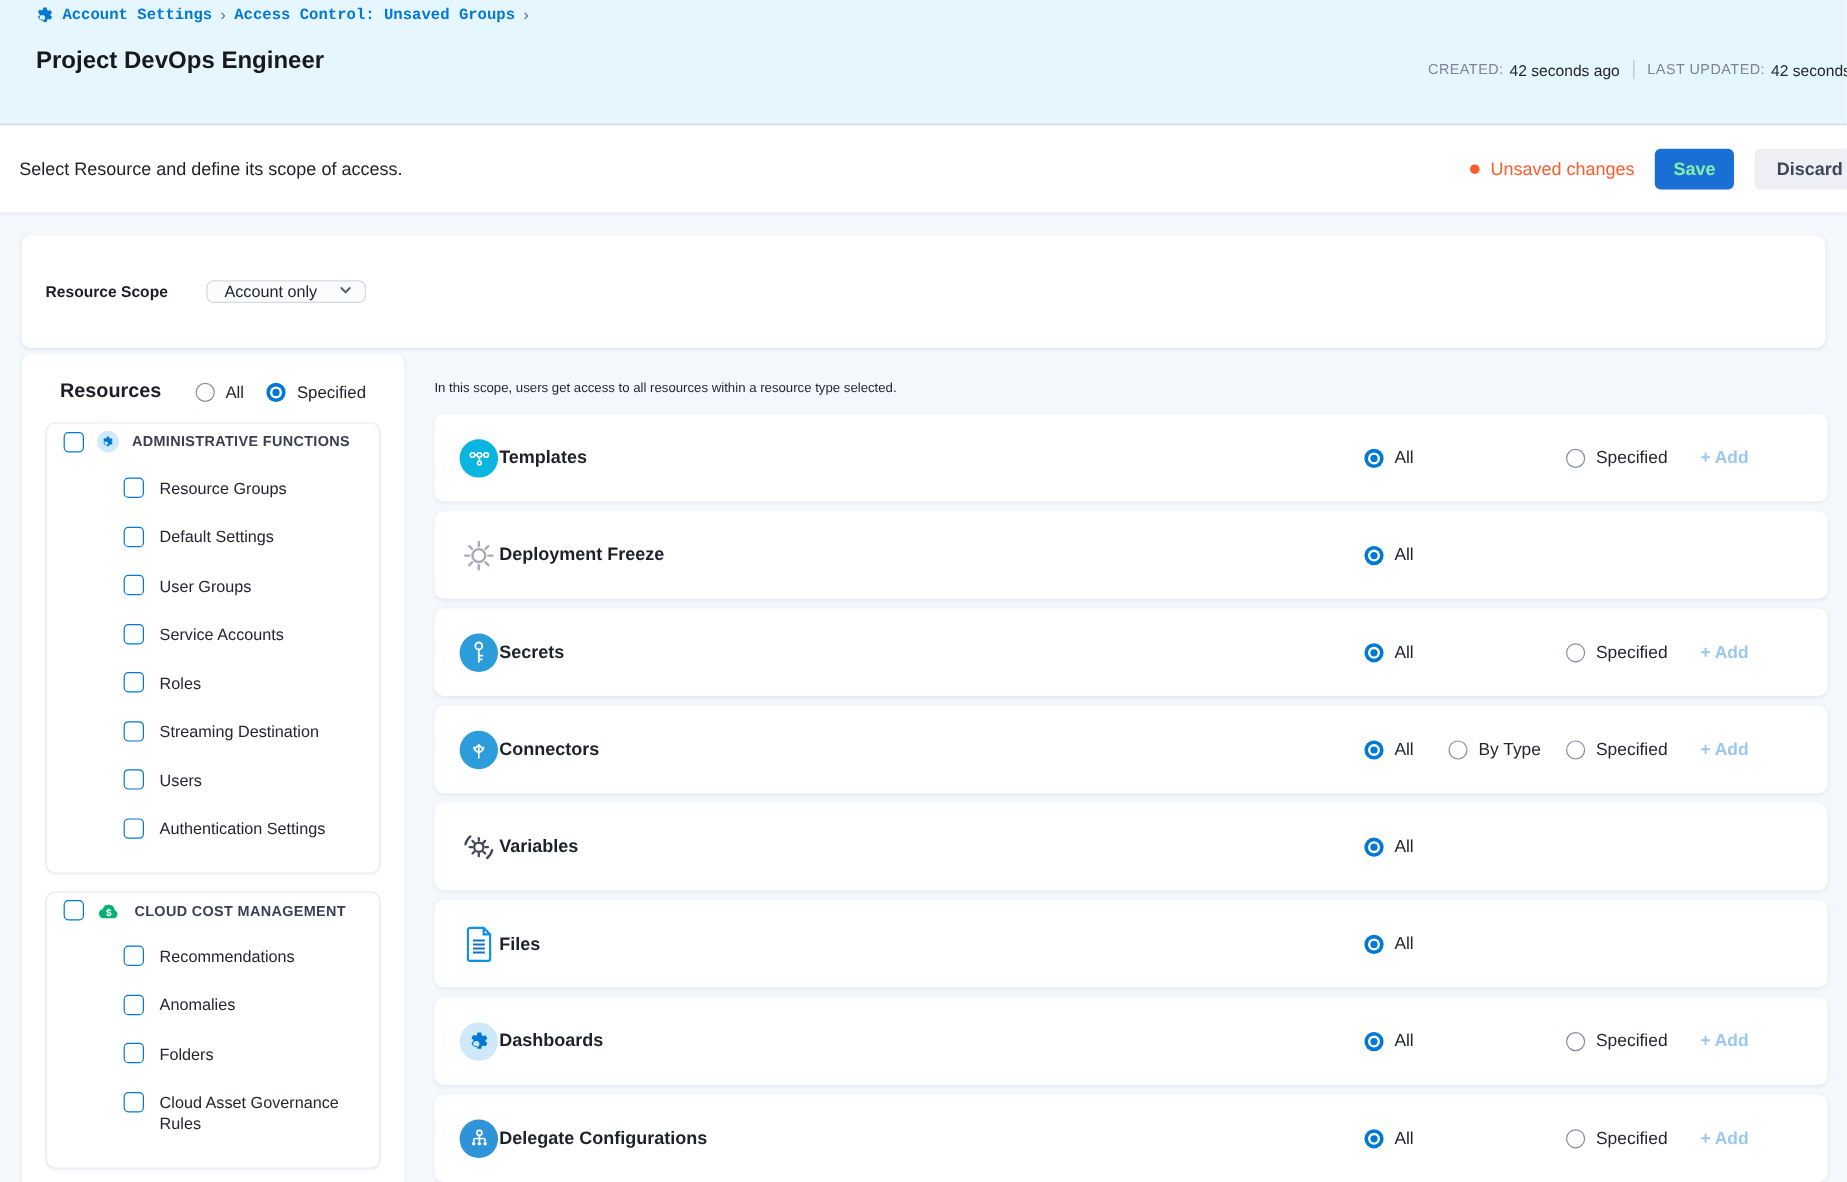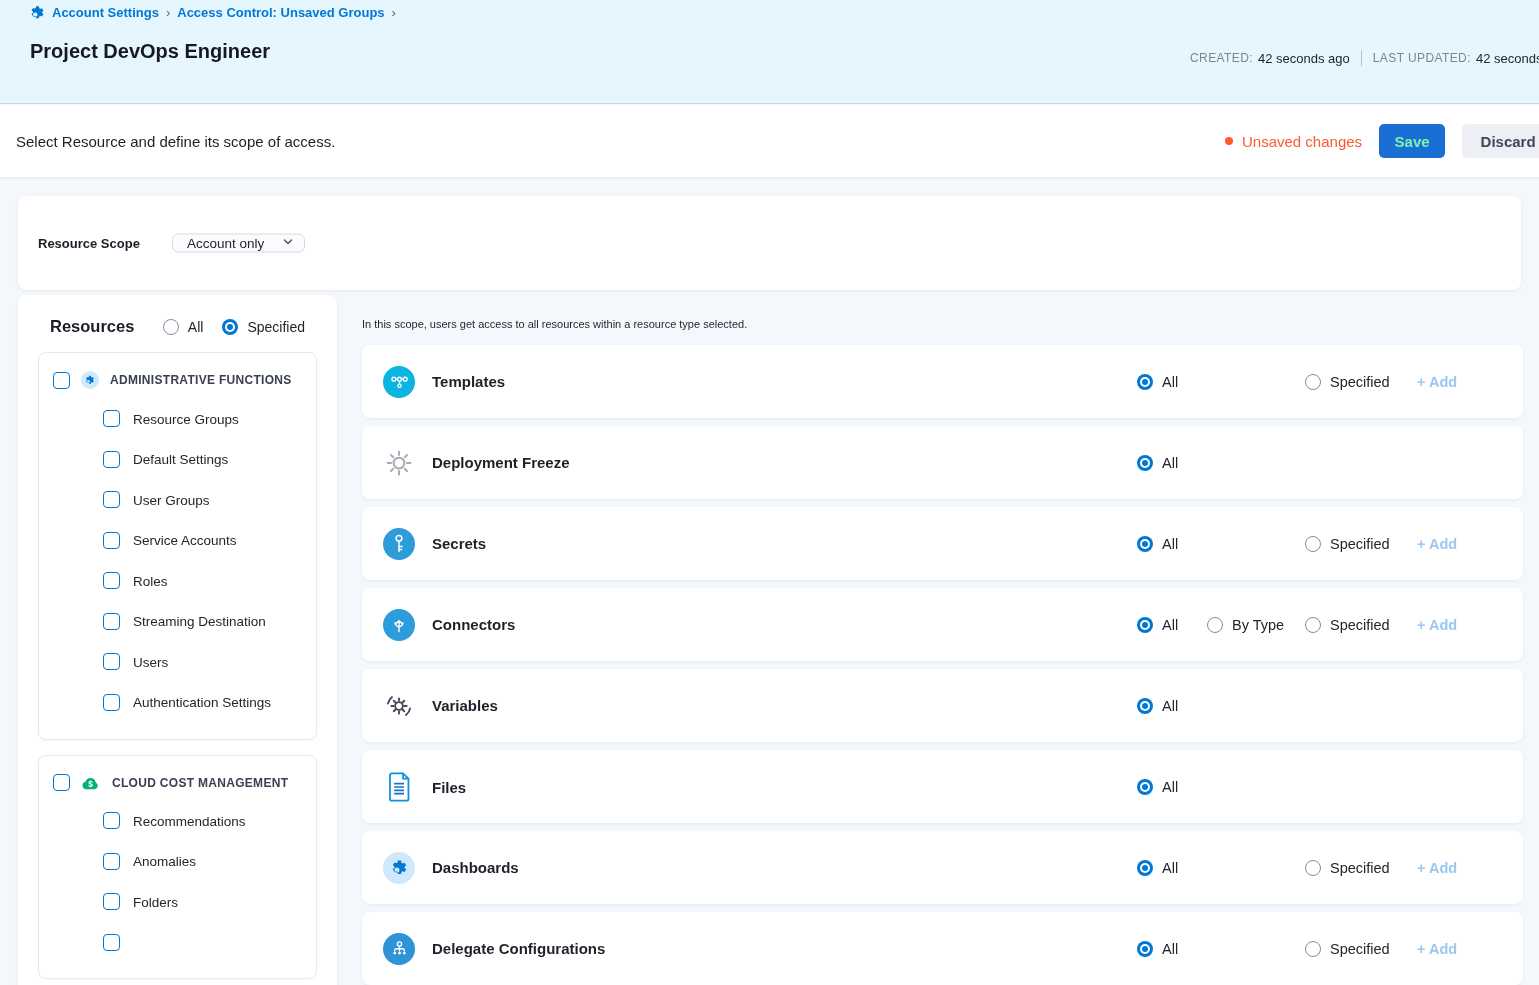--- a/index.html
+++ b/index.html
@@ -3,21 +3,21 @@
 <meta charset="utf-8">
 <style>
   * { margin:0; padding:0; box-sizing:border-box; }
   html,body { width:1539px; height:985px; overflow:hidden; }
   body { font-family:"Liberation Sans","DejaVu Sans",sans-serif; background:#f4f8fc; color:#1f232b; }
   .page { position:relative; width:1539px; height:985px; overflow:hidden; }
 
   
   .topband { position:absolute; top:0; left:0; right:0; height:104px; background:#e6f6fe; border-bottom:1px solid #cbd6e2; }
   .breadcrumb { position:absolute; top:5px; left:30px; display:flex; align-items:center; gap:7px; font-size:13px; font-weight:600; white-space:nowrap; }
-  .breadcrumb a { color:#0278d5; text-decoration:none; cursor:pointer; }
+  .breadcrumb a { color:#0278d5; text-decoration:none; cursor:pointer;font-family:Liberation Mono, monospace; }
   .bc-sep { color:#4d6b84; font-weight:400; font-size:13px; }
   .bc-gear { display:flex; align-items:center; }
   .page-title { position:absolute; top:40px; left:30px; font-size:20px; font-weight:600; color:#17191f; }
   .meta { position:absolute; top:50px; left:1190px; display:flex; align-items:center; white-space:nowrap; }
   .meta-label { color:#7d8492; font-size:12px; letter-spacing:.4px; margin-right:5px; }
   .meta-value { color:#22262e; font-size:13px; font-weight:500; }
   .meta-divider { width:1px; height:16px; background:#b6c0cd; margin:0 11px; }
 
   
   .toolbar { position:absolute; top:105px; left:0; right:0; height:73px; background:#fff; border-bottom:1px solid #e7ebf1; box-shadow:0 1px 2px rgba(60,75,100,.05); }
@@ -38,33 +38,33 @@
   
   .sidebar { position:absolute; top:295px; left:18px; width:319px; height:700px; }
   .sidebar-head { display:flex; align-items:center; padding:22px 32px 16px; }
   .sidebar-title { font-size:16.5px; font-weight:700; color:#1b1e26; margin-right:auto; }
   .sb-radios { display:flex; align-items:center; gap:19px; }
   .radio-opt { display:flex; align-items:center; gap:9px; font-size:14px; color:#23262e; cursor:pointer; }
   .radio { width:16px; height:16px; border-radius:50%; border:1.5px solid #858ca0; background:#fff; position:relative; flex:none; }
   .radio.sel { border:none; background:#0278d5; }
   .radio.sel::before { content:""; position:absolute; inset:3px; border-radius:50%; background:#fff; }
   .radio.sel::after { content:""; position:absolute; inset:5px; border-radius:50%; background:#0278d5; }
-  .group { margin:0 20px 15px; border:1px solid #e5e9f0; border-radius:8px; padding:12px 14px 16px; box-shadow:0 1px 2px rgba(70,85,110,.05); background:#fff; }
+  .group { margin:0 20px 15px; border:1px solid #e5e9f0; border-radius:8px; padding:0 14px 16px; box-shadow:0 1px 2px rgba(70,85,110,.05); background:#fff; }
   .group-head { display:flex; align-items:center; gap:11px; padding:6px 0 10px; }
   .checkbox { width:17px; height:17px; border:1.7px solid #0278d5; border-radius:4px; background:#fff; flex:none; cursor:pointer; }
   .group-label { font-size:12px; font-weight:700; color:#3a4052; letter-spacing:.3px; }
   .mini-circle { width:18px; height:18px; border-radius:50%; background:#cfeafa; display:flex; align-items:center; justify-content:center; flex:none; }
   .group-item { display:flex; align-items:flex-start; gap:13px; padding:11px 0 11px 50px; }
   .item-label { font-size:13.5px; color:#23262e; line-height:18px; padding-top:0.5px; }
 
   
   .content { position:absolute; left:362px; top:295px; width:1161px; }
   .note { margin:23px 0 15px; font-size:11px; color:#1f232b; }
   .row-card { position:relative; height:73px; background:#fff; border-radius:8px; margin-bottom:8px; box-shadow:0 1px 3px rgba(70,85,110,.09); }
-  .row-left { position:absolute; left:20px; top:50%; transform:translateY(-50%); display:flex; align-items:center; gap:16px; }
+  .row-left { position:absolute; left:20px; top:50%; transform:translateY(-50%); display:flex; align-items:center; gap:0; }
   .row-icon { width:34px; display:flex; justify-content:center; align-items:center; }
   .circ { width:32px; height:32px; border-radius:50%; display:flex; align-items:center; justify-content:center; flex:none; }
   .row-label { font-size:15px; font-weight:600; color:#1d2129; }
   .row-options { position:absolute; right:36px; top:0; height:100%; display:grid; grid-template-columns:70px 98px 112px 70px; align-items:center; }
   .opt { display:flex; align-items:center; gap:9px; font-size:14.5px; color:#23262e; cursor:pointer; }
   .add-link { color:#9cc7ef; font-size:14.5px; font-weight:600; text-decoration:none; cursor:pointer; }
 </style>
 </head>
 <body>
 
@@ -194,20 +194,21 @@
           <div class="group-item">
        <span class="checkbox"></span>
        <span class="item-label">Anomalies</span>
      </div>
           <div class="group-item">
        <span class="checkbox"></span>
        <span class="item-label">Folders</span>
      </div>
           <div class="group-item">
        <span class="checkbox"></span>
+       <span class="item-label">Cloud Asset Governance Rules</span>
      </div>
         </div>
       </div>
   </aside>
 
   <main class="content">
     <p class="note">In this scope, users get access to all resources within a resource type selected.</p>
     <div id="resource-rows">
         <div class="row-card">
           <div class="row-left">

